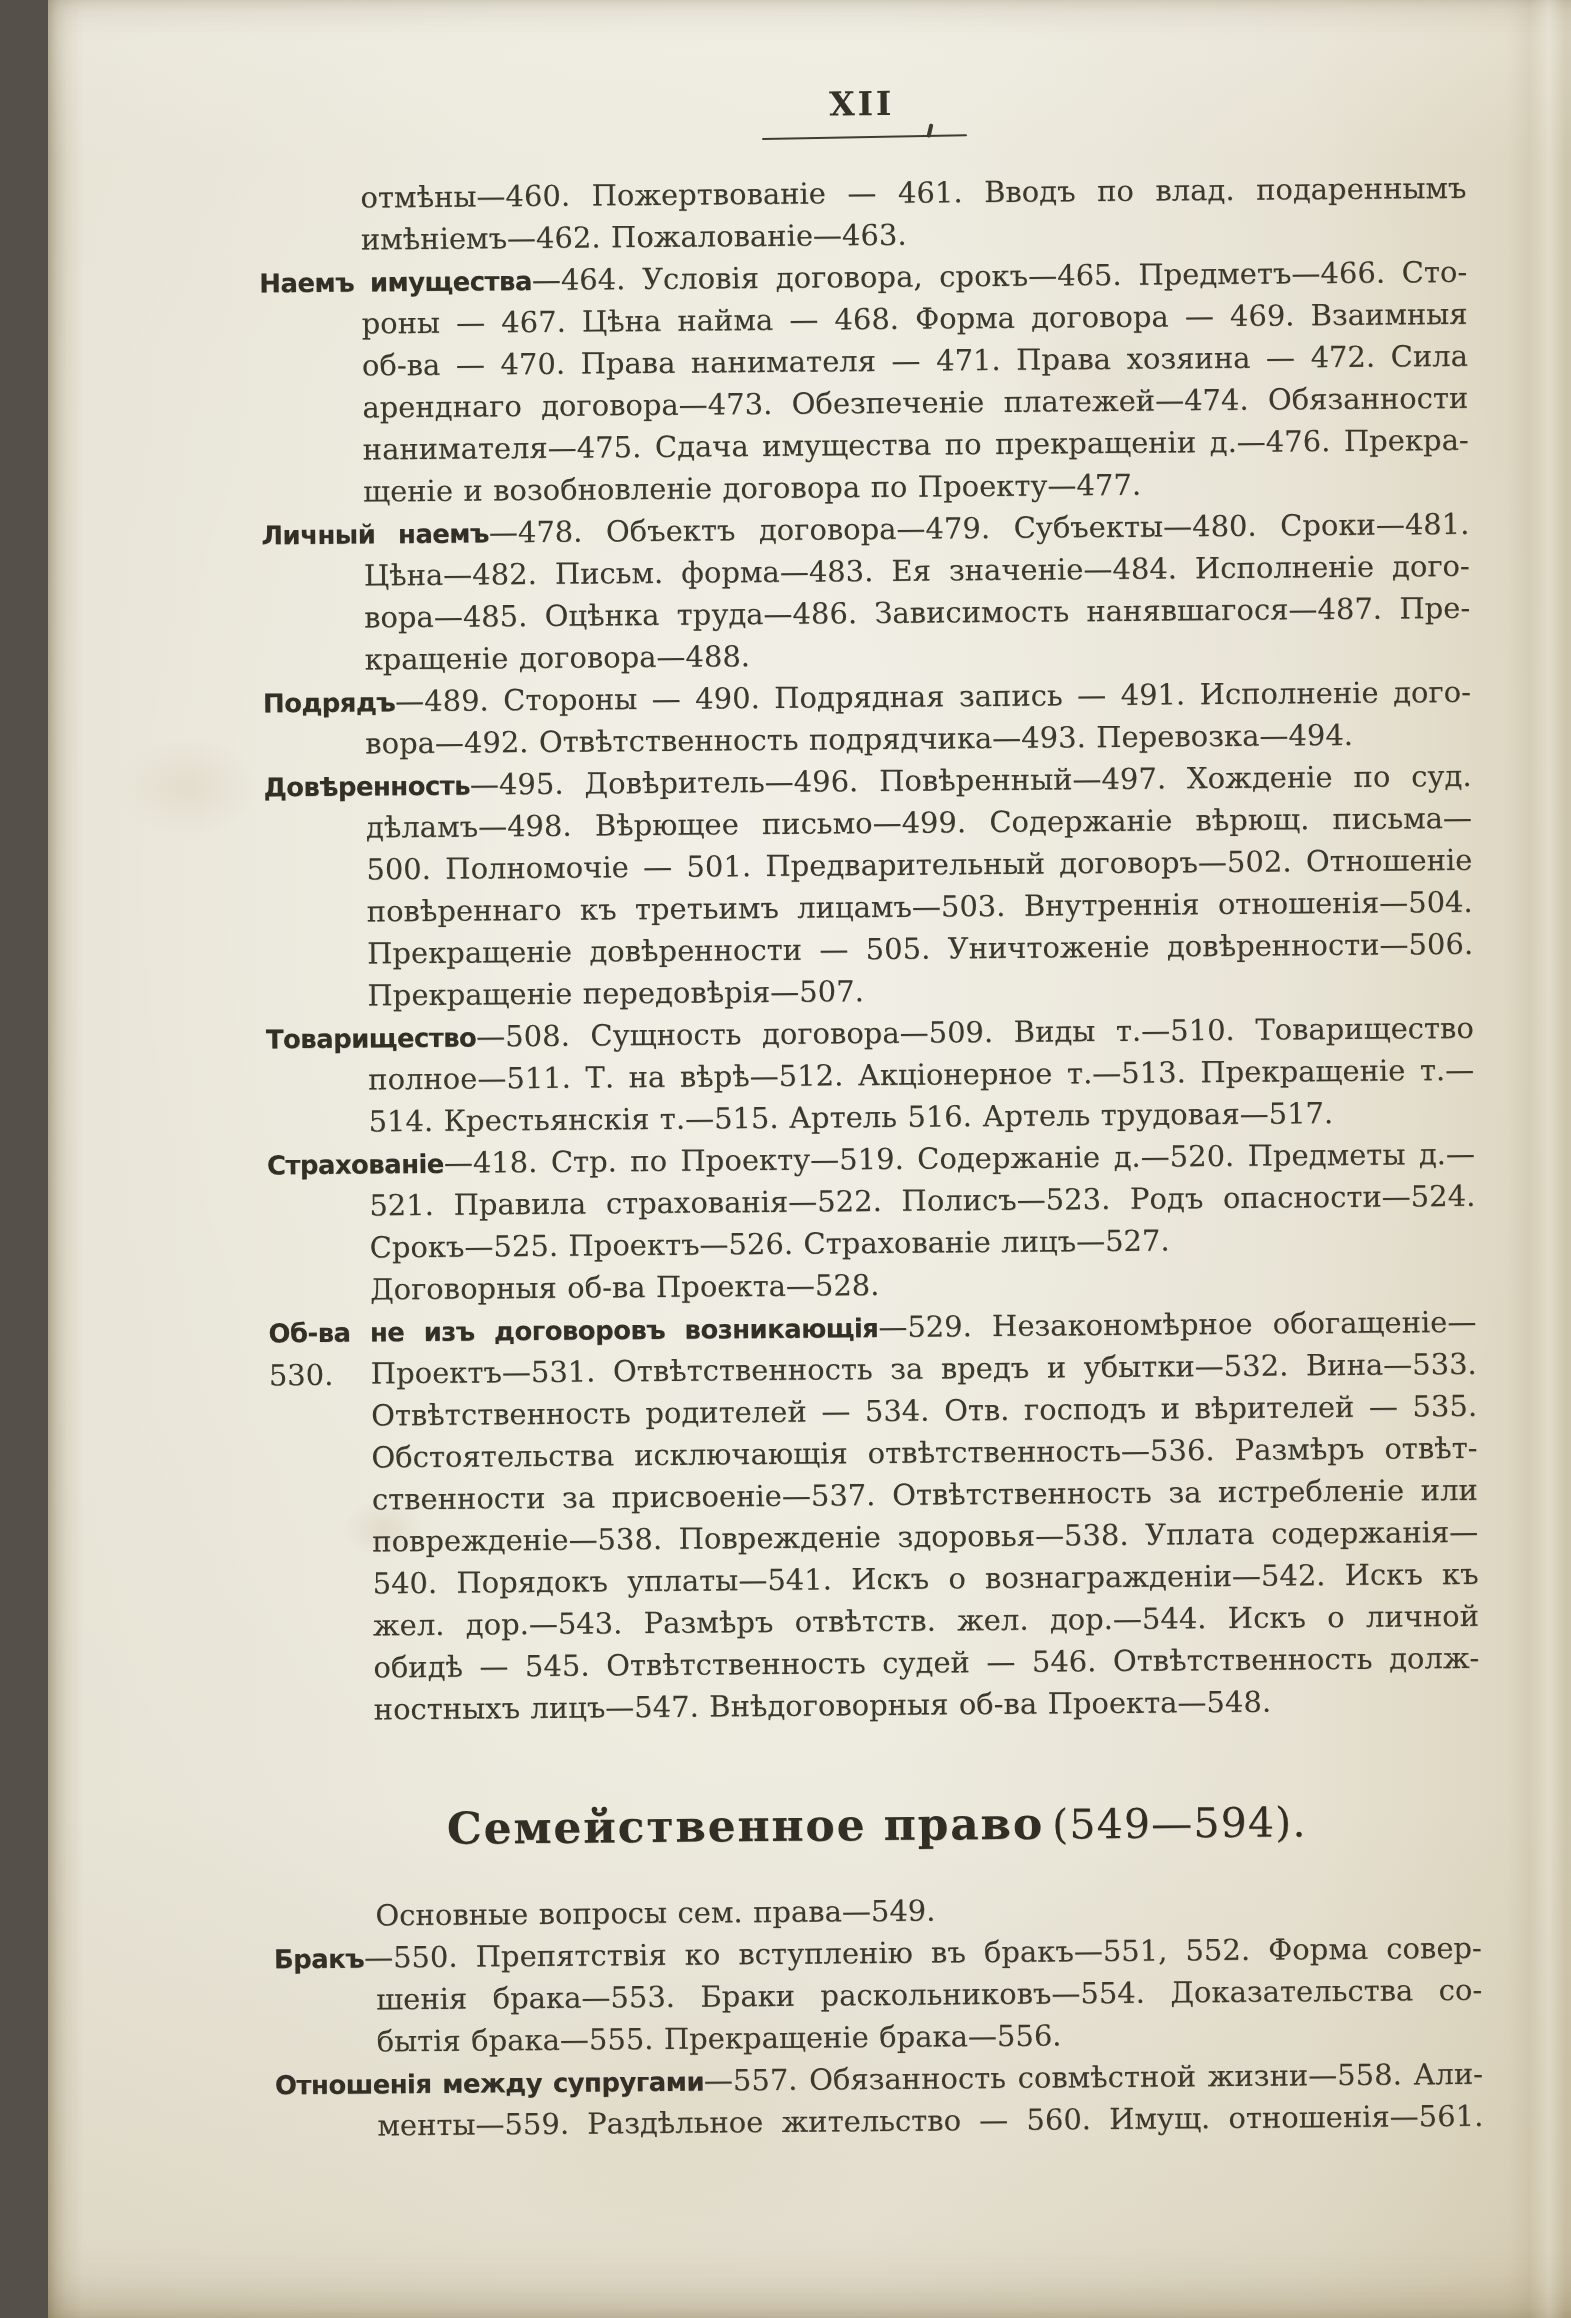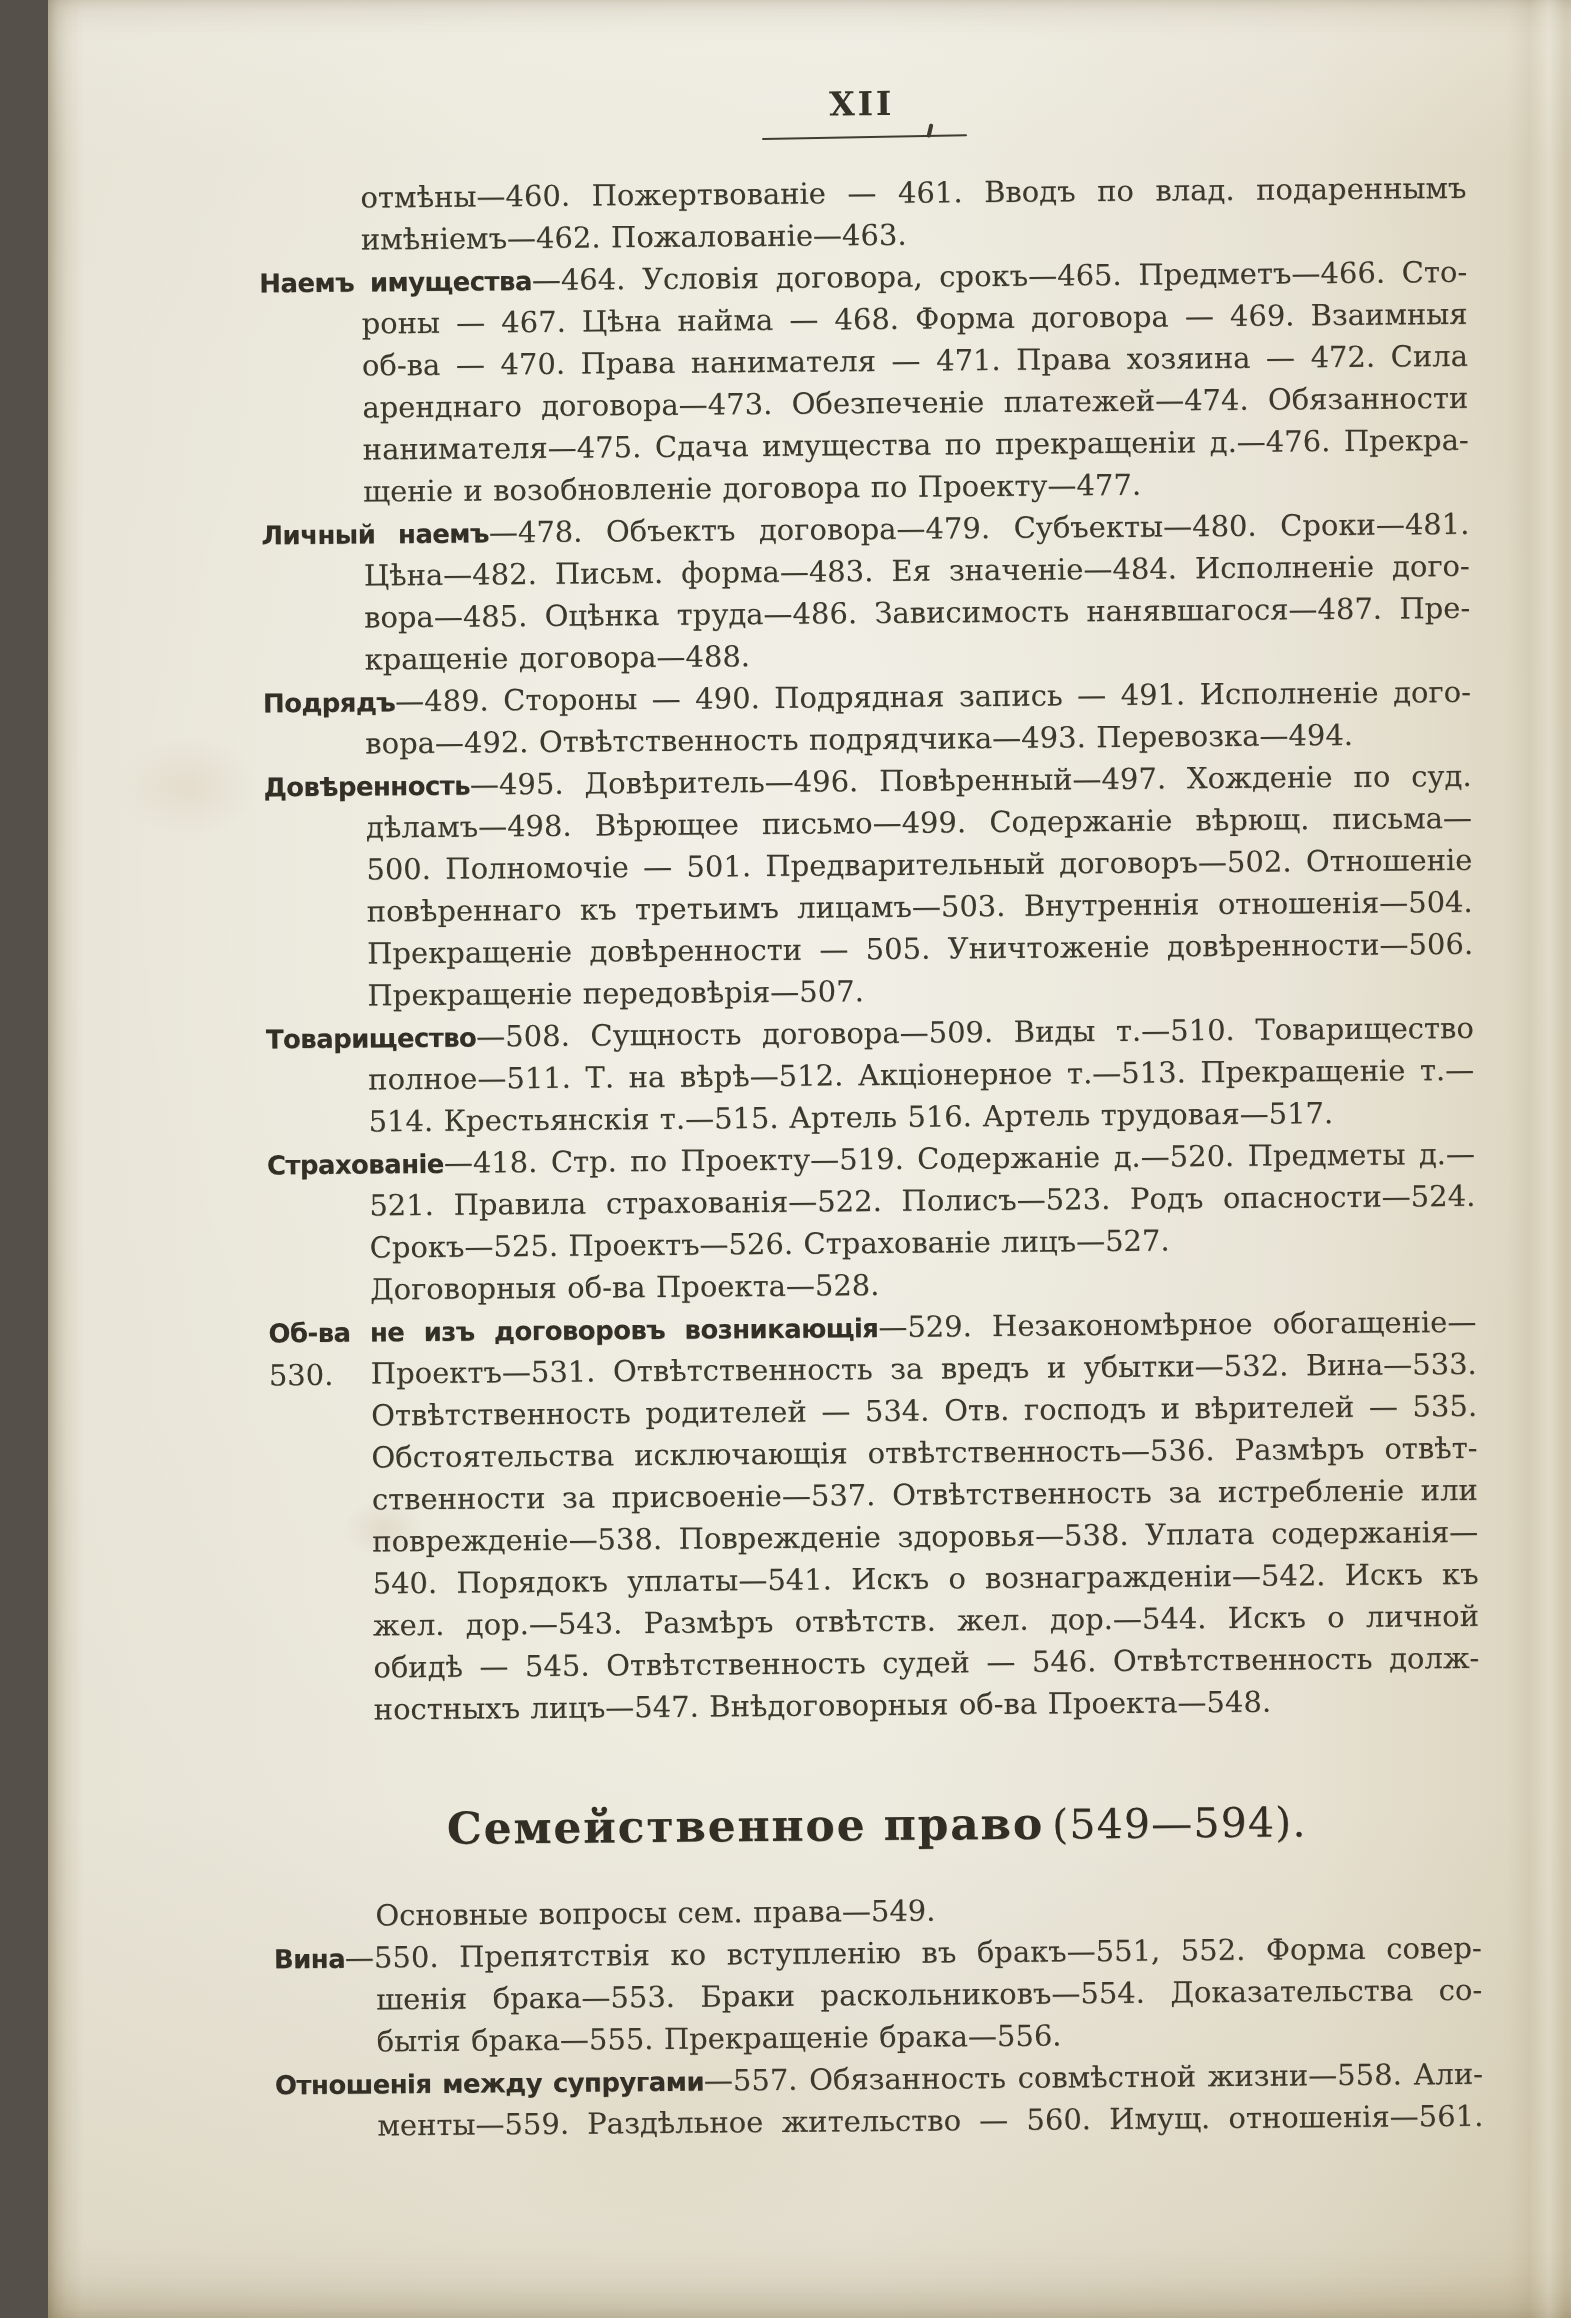--- a/index.html
+++ b/index.html
@@ -118,21 +118,21 @@
         <div class="line indent j"><span>обидѣ — 545. Отвѣтственность судей — 546. Отвѣтственность долж-</span></div>
         <div class="line indent"><span>ностныхъ лицъ—547. Внѣдоговорныя об-ва Проекта—548.</span></div>
       </div>
 
     <div class="heading">
       <span class="ht">Семейственное право</span><span class="hr">(549—594).</span>
     </div>
 
     <div class="block" id="block2">
         <div class="line indent"><span>Основные вопросы сем. права—549.</span></div>
-        <div class="line j"><span class="hw">Вина</span><span>—550. Препятствія ко вступленію въ бракъ—551, 552. Форма совер-</span></div>
+        <div class="line j"><span class="hw">Бракъ</span><span>—550. Препятствія ко вступленію въ бракъ—551, 552. Форма совер-</span></div>
         <div class="line indent j"><span>шенія брака—553. Браки раскольниковъ—554. Доказательства со-</span></div>
         <div class="line indent"><span>бытія брака—555. Прекращеніе брака—556.</span></div>
         <div class="line j"><span class="hw">Отношенія между супругами</span><span>—557. Обязанность совмѣстной жизни—558. Али-</span></div>
         <div class="line indent j"><span>менты—559. Раздѣльное жительство — 560. Имущ. отношенія—561.</span></div>
       </div>
   </div>
 </div>
 
 
 </body></html>

